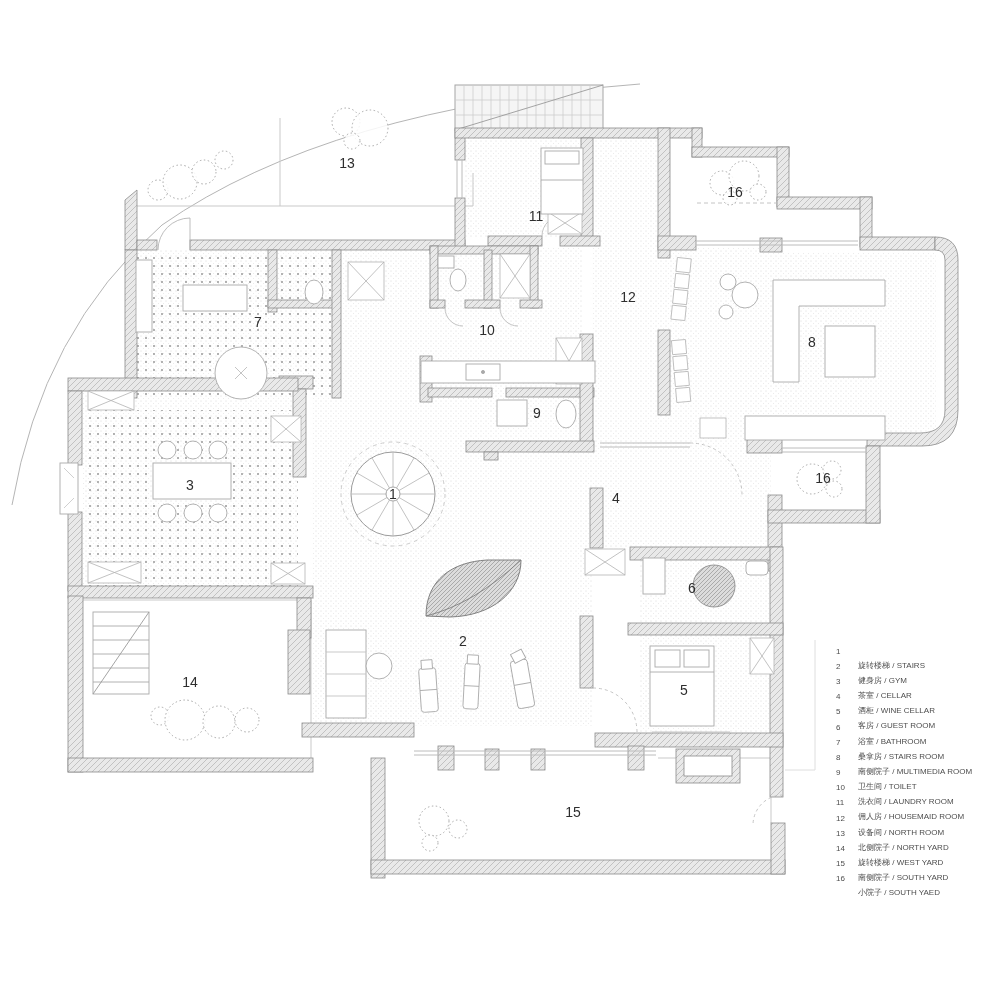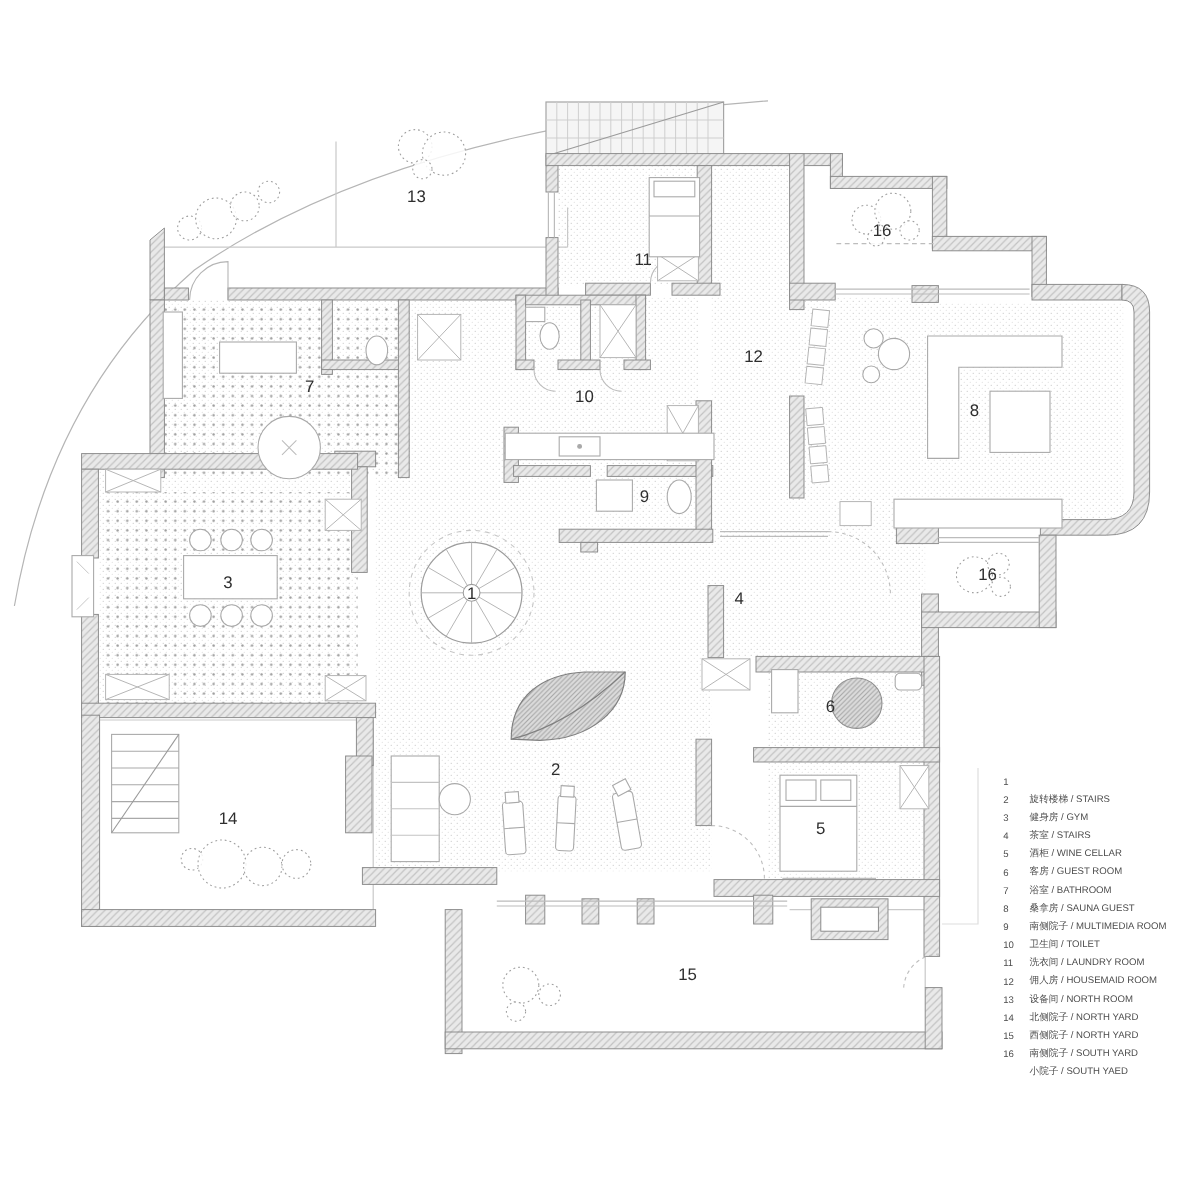--- a/index.html
+++ b/index.html
@@ -388,37 +388,37 @@
   <div class="lrow">
         <span class="lnum">1</span>
         <span class="ltxt">旋转楼梯 / STAIRS</span>
       </div>
   <div class="lrow">
         <span class="lnum">2</span>
         <span class="ltxt">健身房 / GYM</span>
       </div>
   <div class="lrow">
         <span class="lnum">3</span>
-        <span class="ltxt">茶室 / STAIRS</span>
+        <span class="ltxt">茶室 / CELLAR</span>
       </div>
   <div class="lrow">
         <span class="lnum">4</span>
         <span class="ltxt">酒柜 / WINE CELLAR</span>
       </div>
   <div class="lrow">
         <span class="lnum">5</span>
         <span class="ltxt">客房 / GUEST ROOM</span>
       </div>
   <div class="lrow">
         <span class="lnum">6</span>
         <span class="ltxt">浴室 / BATHROOM</span>
       </div>
   <div class="lrow">
         <span class="lnum">7</span>
-        <span class="ltxt">桑拿房 / SAUNA GUEST</span>
+        <span class="ltxt">桑拿房 / STAIRS ROOM</span>
       </div>
   <div class="lrow">
         <span class="lnum">8</span>
         <span class="ltxt">南侧院子 / MULTIMEDIA ROOM</span>
       </div>
   <div class="lrow">
         <span class="lnum">9</span>
         <span class="ltxt">卫生间 / TOILET</span>
       </div>
   <div class="lrow">
@@ -432,21 +432,21 @@
   <div class="lrow">
         <span class="lnum">12</span>
         <span class="ltxt">设备间 / NORTH ROOM</span>
       </div>
   <div class="lrow">
         <span class="lnum">13</span>
         <span class="ltxt">北侧院子 / NORTH YARD</span>
       </div>
   <div class="lrow">
         <span class="lnum">14</span>
-        <span class="ltxt">西侧院子 / NORTH YARD</span>
+        <span class="ltxt">旋转楼梯 / WEST YARD</span>
       </div>
   <div class="lrow">
         <span class="lnum">15</span>
         <span class="ltxt">南侧院子 / SOUTH YARD</span>
       </div>
   <div class="lrow">
         <span class="lnum">16</span>
         <span class="ltxt">小院子 / SOUTH YAED</span>
       </div>
 </div>

